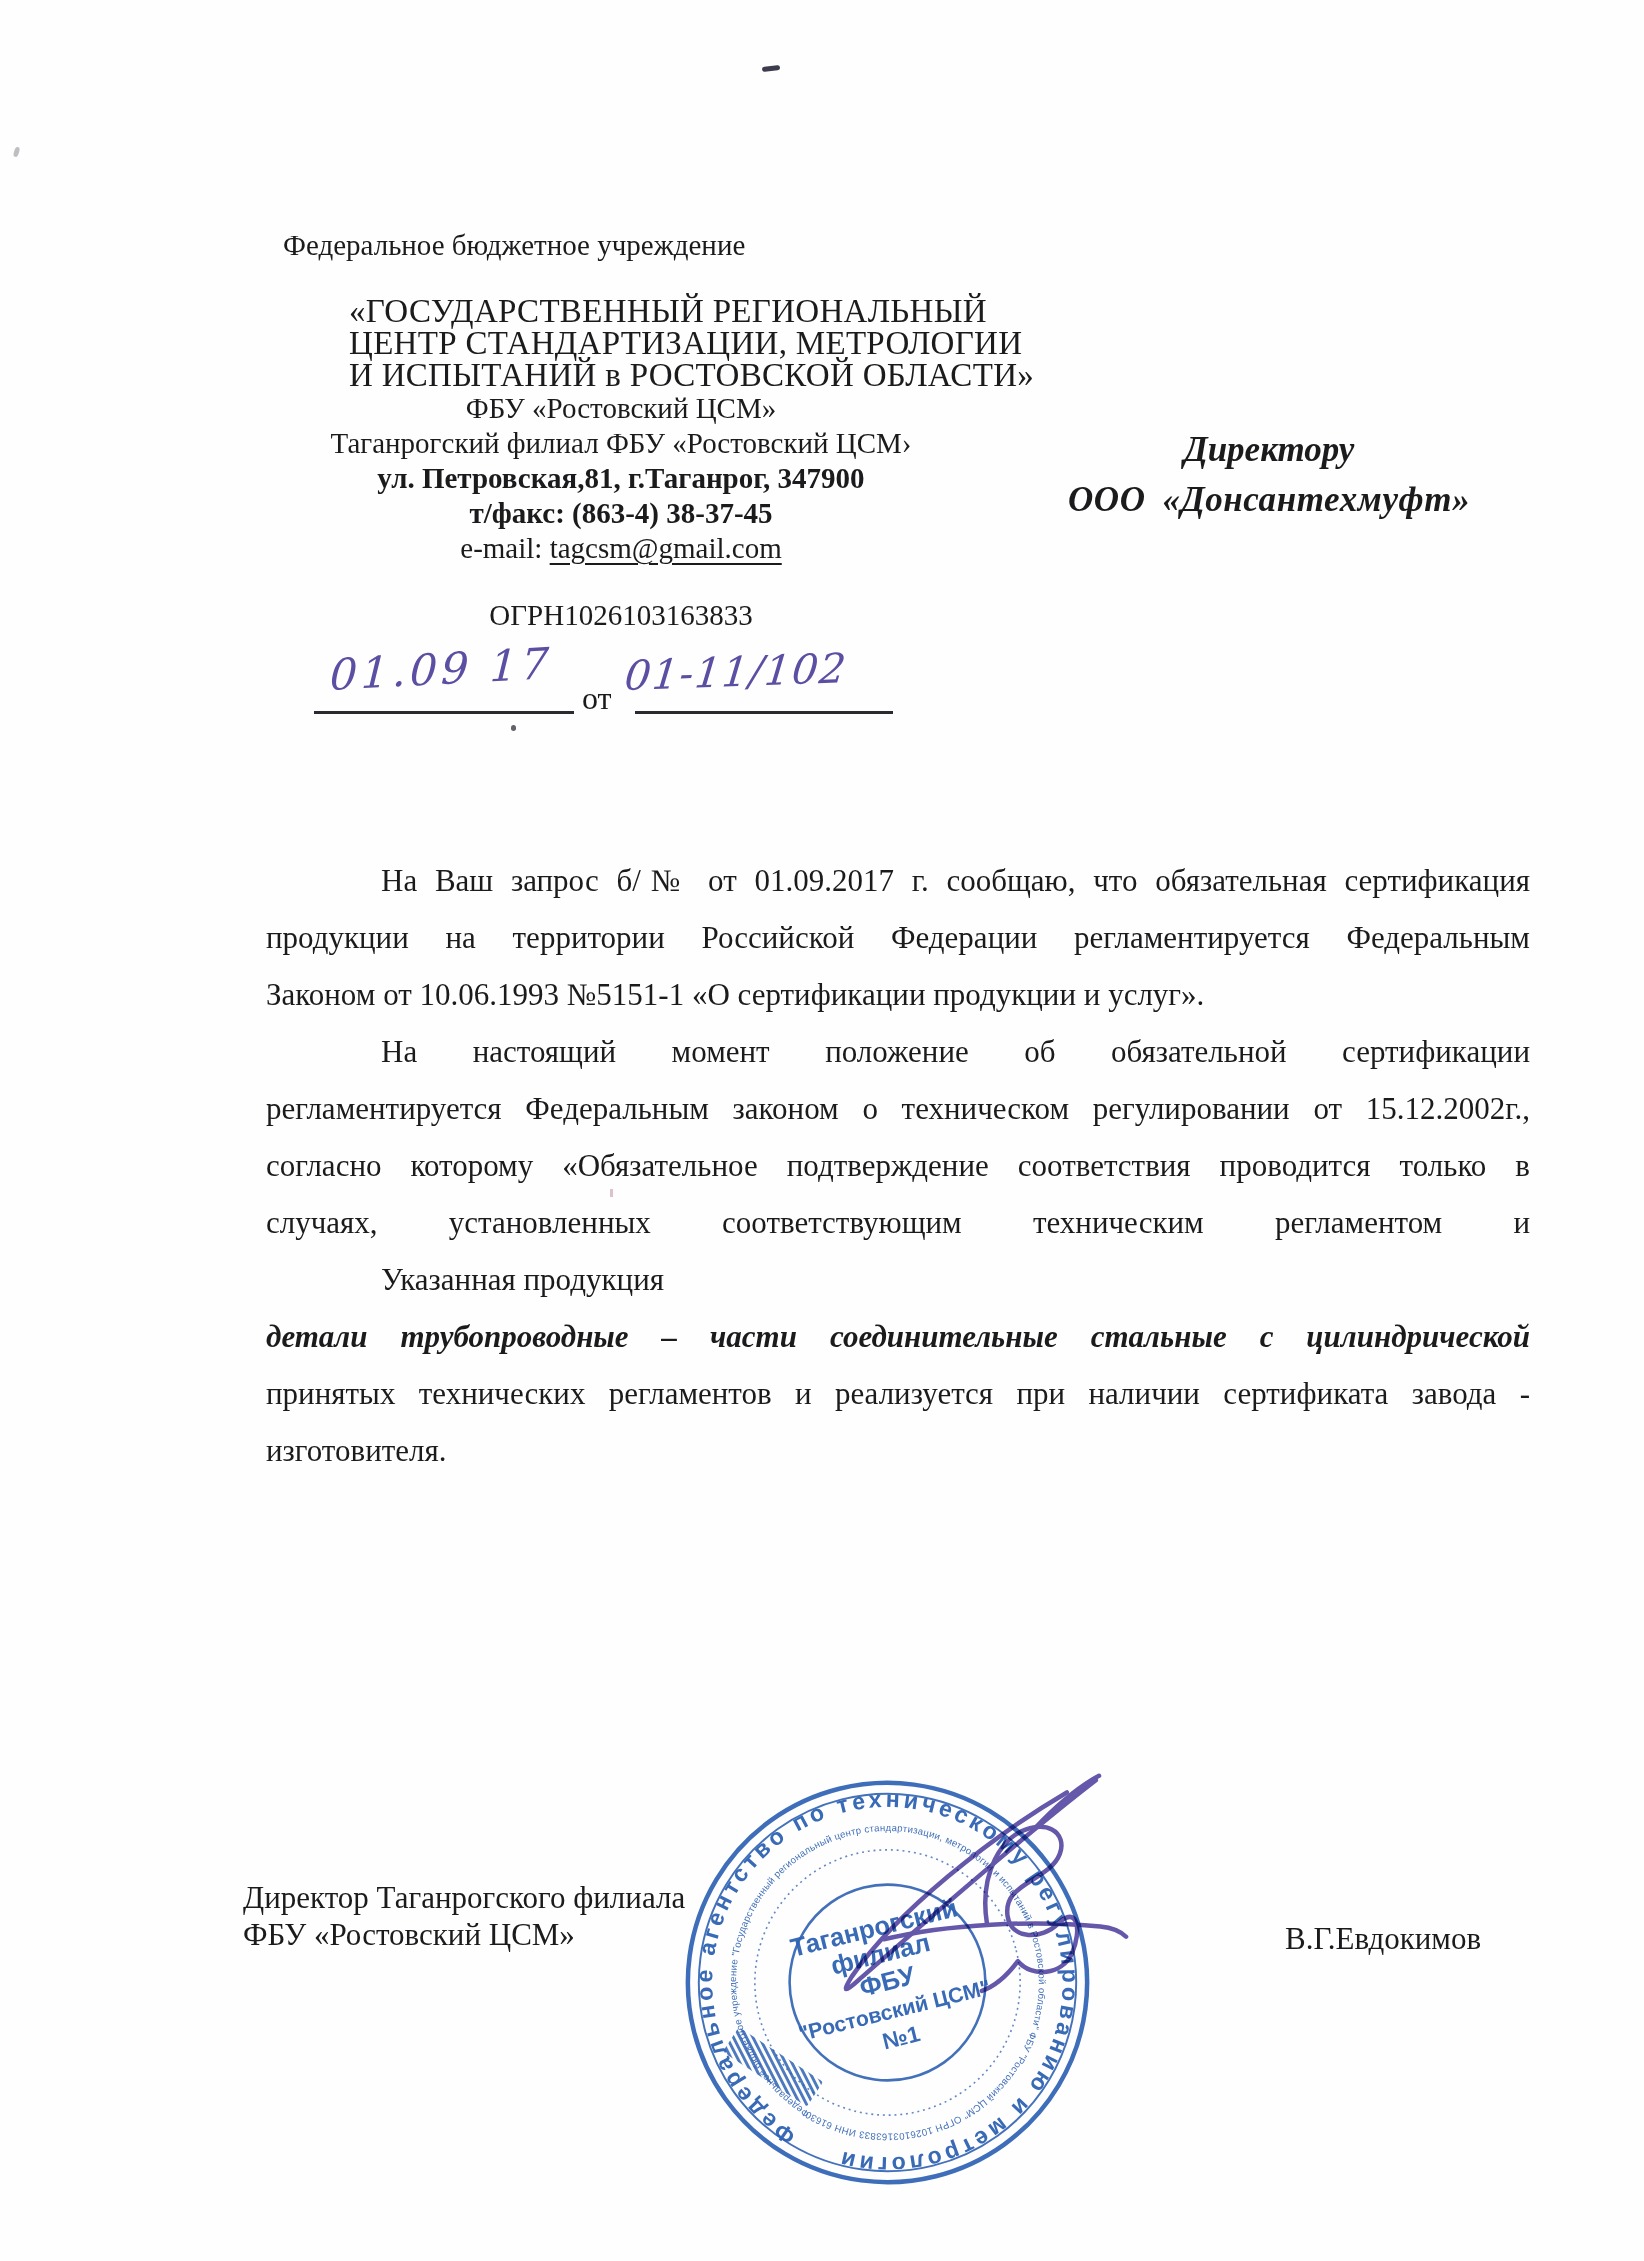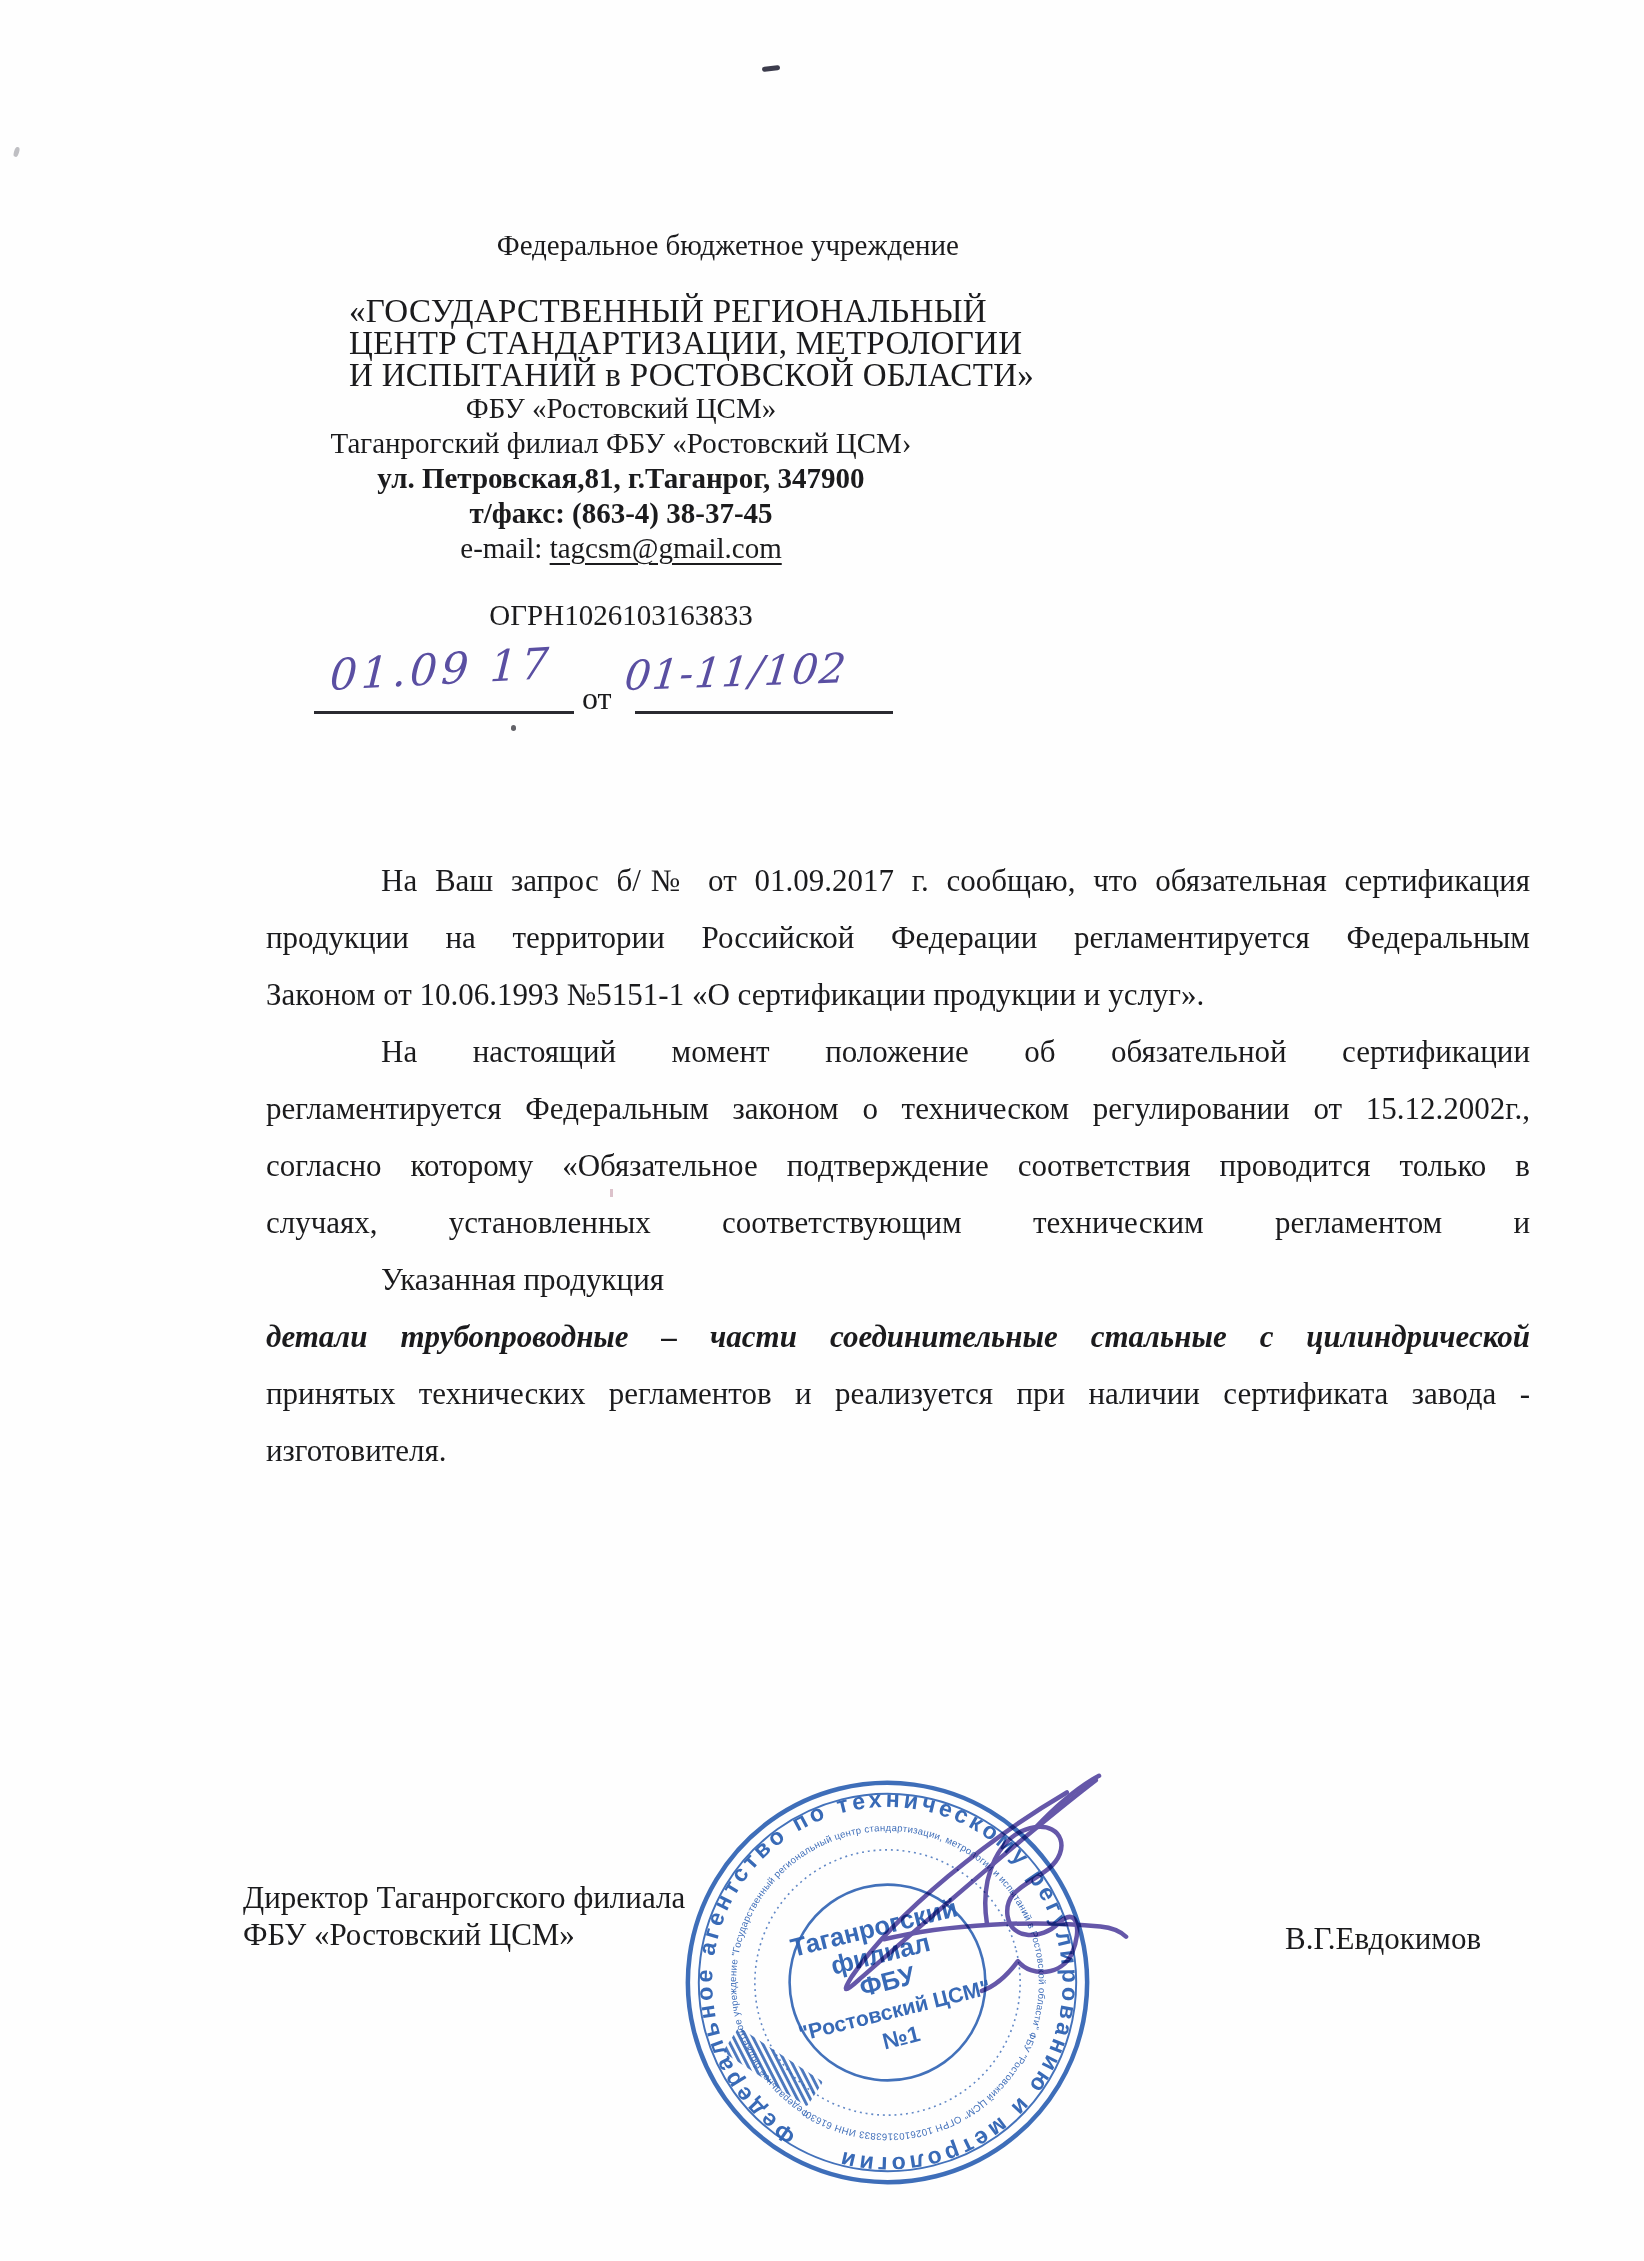--- a/index.html
+++ b/index.html
@@ -13,21 +13,21 @@
 
   
   .dash-artifact{position:absolute;left:762px;top:66px;width:18px;height:4.5px;background:#3c3c4c;border-radius:2.6px;transform:rotate(-6deg);}
   .comma-artifact{position:absolute;left:14px;top:147px;width:5.2px;height:10.3px;background:#8a8a92;border-radius:50% / 60%;transform:rotate(18deg);opacity:.55;}
   .dot-artifact{position:absolute;left:511px;top:725px;width:5.2px;height:5.8px;background:#46464e;border-radius:50%;opacity:.85;}
   .pink-artifact{position:absolute;left:610px;top:1189px;width:3.2px;height:7.7px;background:#c090a0;opacity:.55;}
 
   
   .letterhead{position:absolute;left:283px;top:229px;width:676px;}
   .letterhead div{white-space:nowrap;}
-  .lh-type{text-align:right;font-size:29px;line-height:33px;margin-bottom:33px;}
+  .lh-type{text-align:left;font-size:29px;line-height:33px;margin-bottom:33px;}
   .lh-caps{margin-left:66px;font-size:33px;line-height:32px;letter-spacing:0.3px;}
   .lh-center{text-align:center;font-size:29px;line-height:35px;}
   .bold{font-weight:bold;}
   .email{text-decoration:underline;text-underline-offset:4.5px;}
   .lh-ogrn{margin-top:32px;}
 
   
   .addressee{position:absolute;left:1018px;top:425px;width:502px;text-align:center;
     font-weight:bold;font-style:italic;font-size:35px;line-height:50px;}
   .addressee div{white-space:nowrap;}
@@ -75,20 +75,24 @@
     <div class="lh-caps">ЦЕНТР СТАНДАРТИЗАЦИИ, МЕТРОЛОГИИ</div>
     <div class="lh-caps">И ИСПЫТАНИЙ в РОСТОВСКОЙ ОБЛАСТИ»</div>
     <div class="lh-center">ФБУ «Ростовский ЦСМ»</div>
     <div class="lh-center">Таганрогский филиал ФБУ «Ростовский ЦСМ›</div>
     <div class="lh-center bold">ул. Петровская,81, г.Таганрог, 347900</div>
     <div class="lh-center bold">т/факс: (863-4) 38-37-45</div>
     <div class="lh-center"><span>e-mail: </span><span class="email">tagcsm@gmail.com</span></div>
     <div class="lh-center lh-ogrn">ОГРН1026103163833</div>
   </div>
 
+  <div class="addressee">
+    <div class="l1">Директору</div>
+    <div class="l2">ООО «Донсантехмуфт»</div>
+  </div>
 
   <span class="hw hw-date">01.09 17</span>
   <div class="rule rule1"></div>
   <span class="ot-label">от</span>
   <span class="hw hw-num">01-11/102</span>
   <div class="rule rule2"></div>
 
   <div class="body-text">
     <div class="bl j ind">На Ваш запрос б/№ от 01.09.2017 г. сообщаю, что обязательная сертификация</div>
     <div class="bl j">продукции на территории Российской Федерации регламентируется Федеральным</div>

